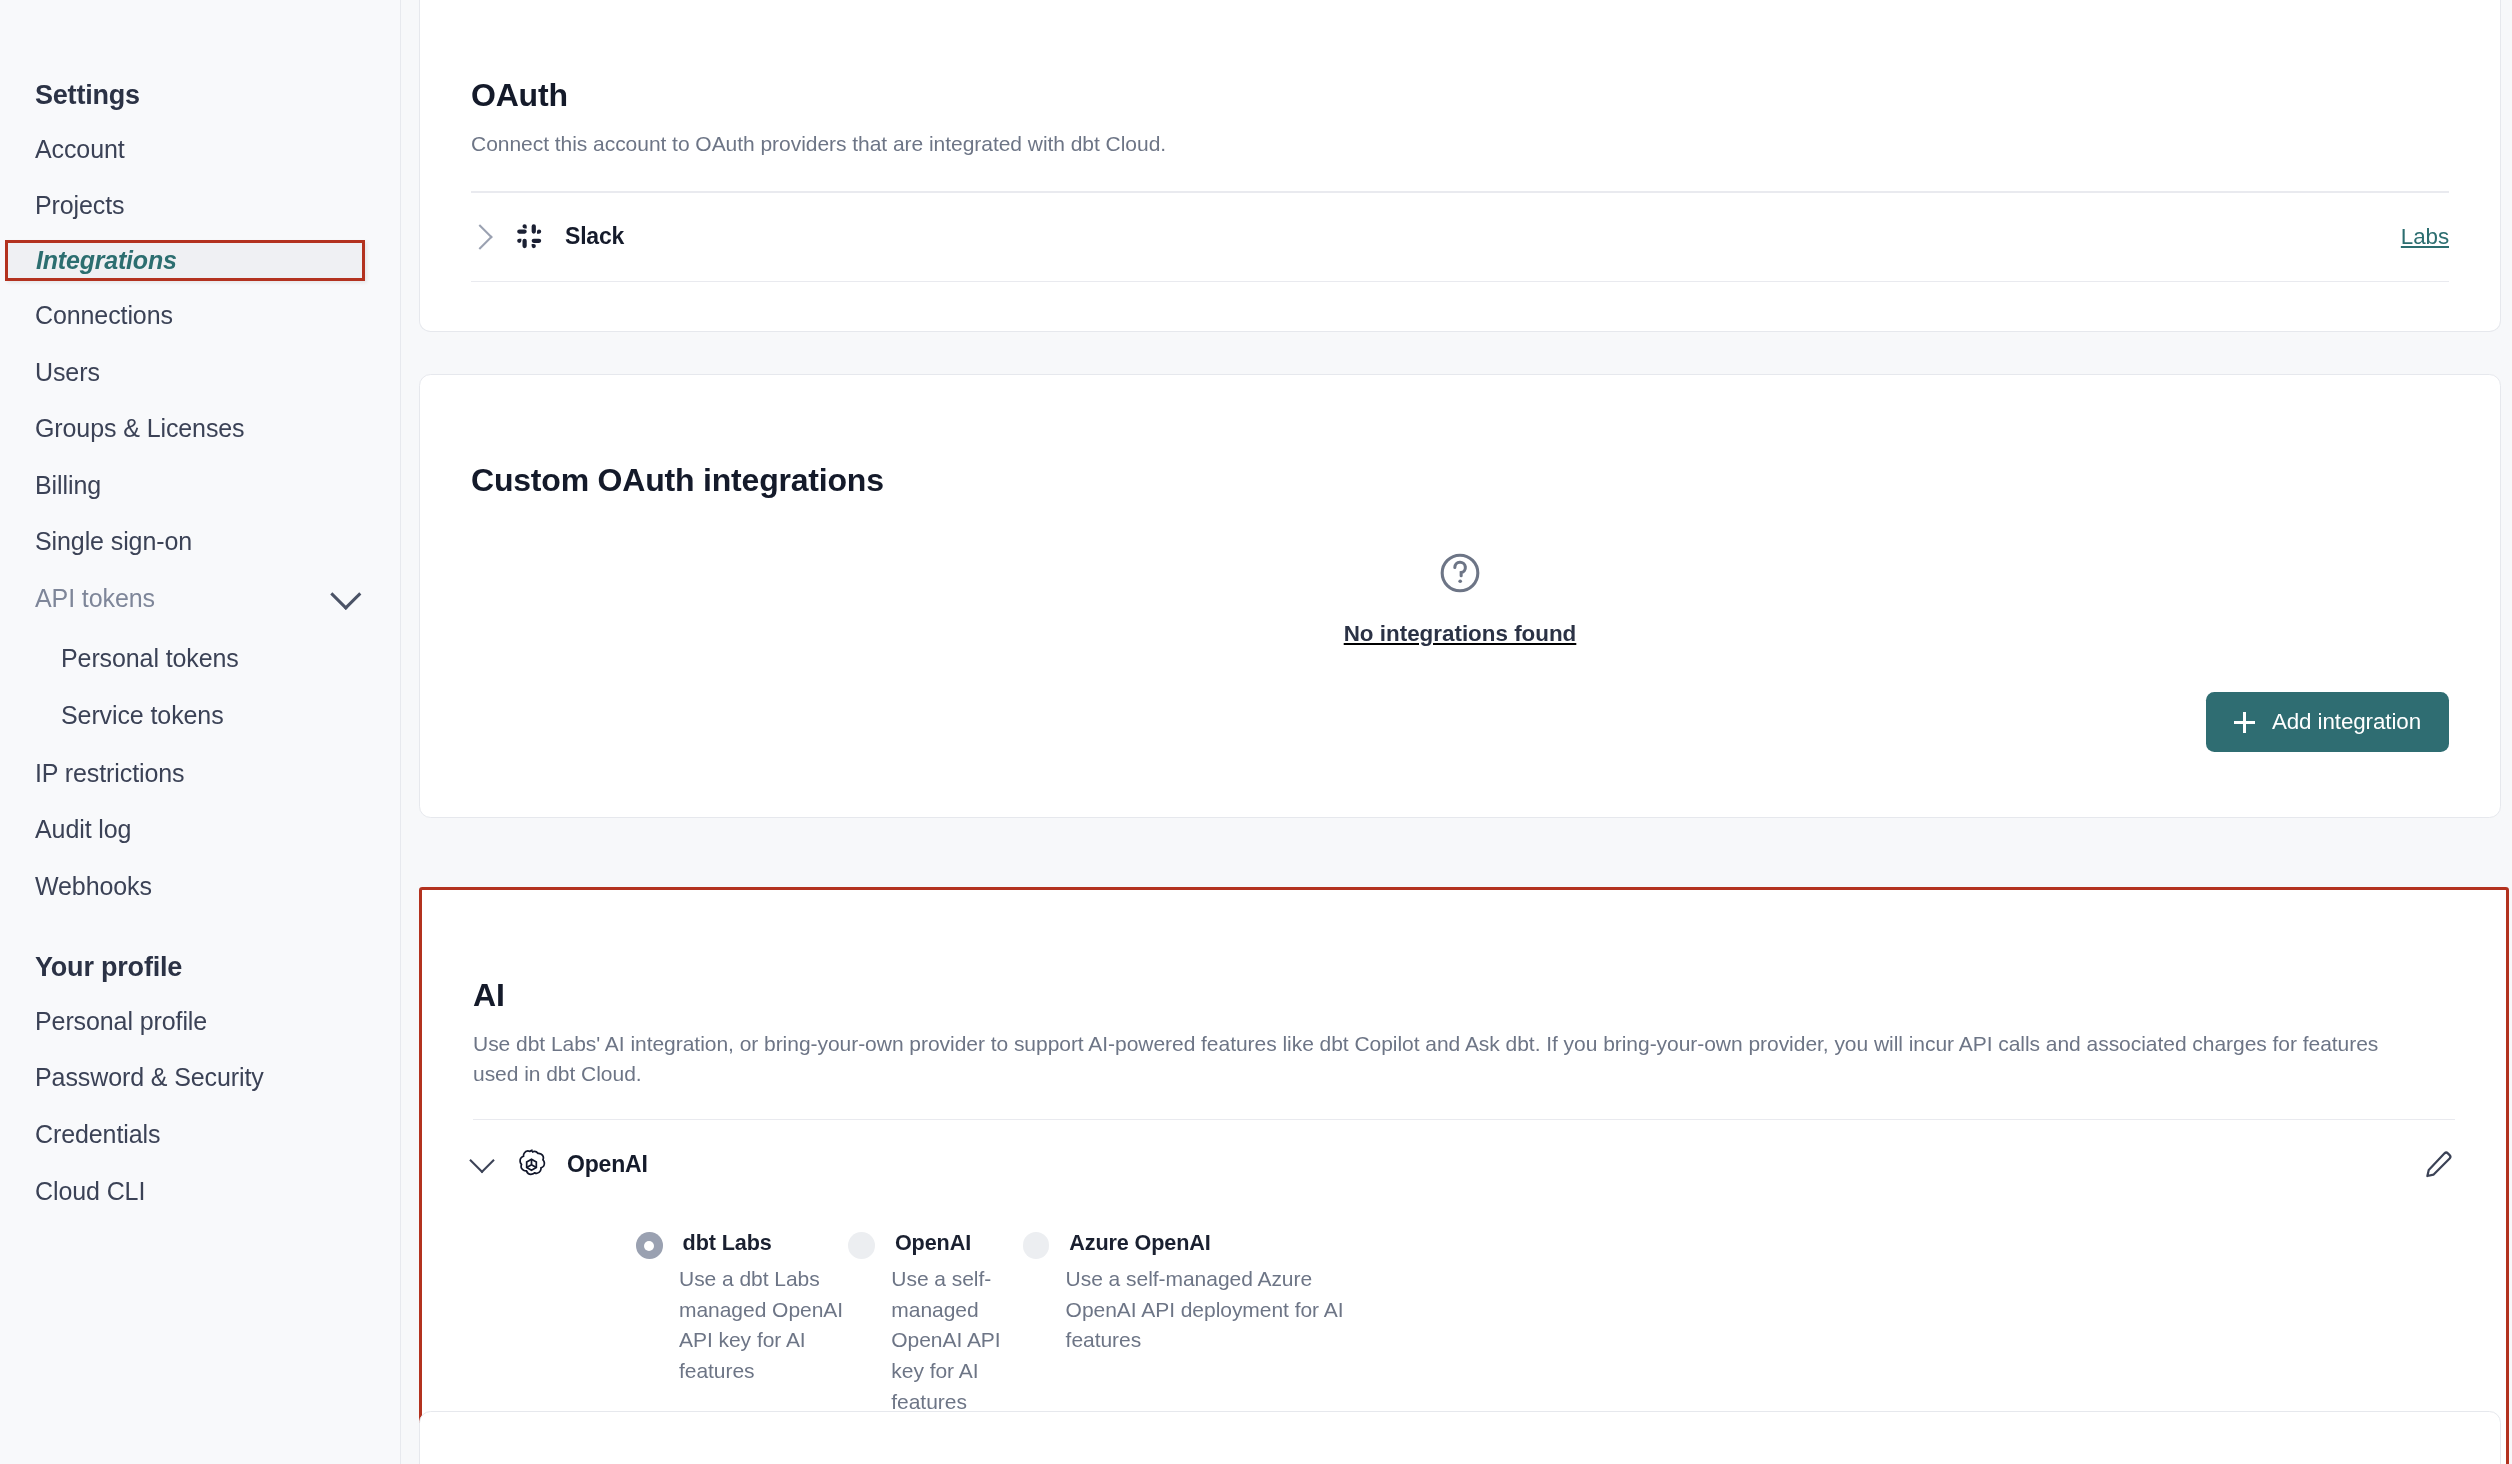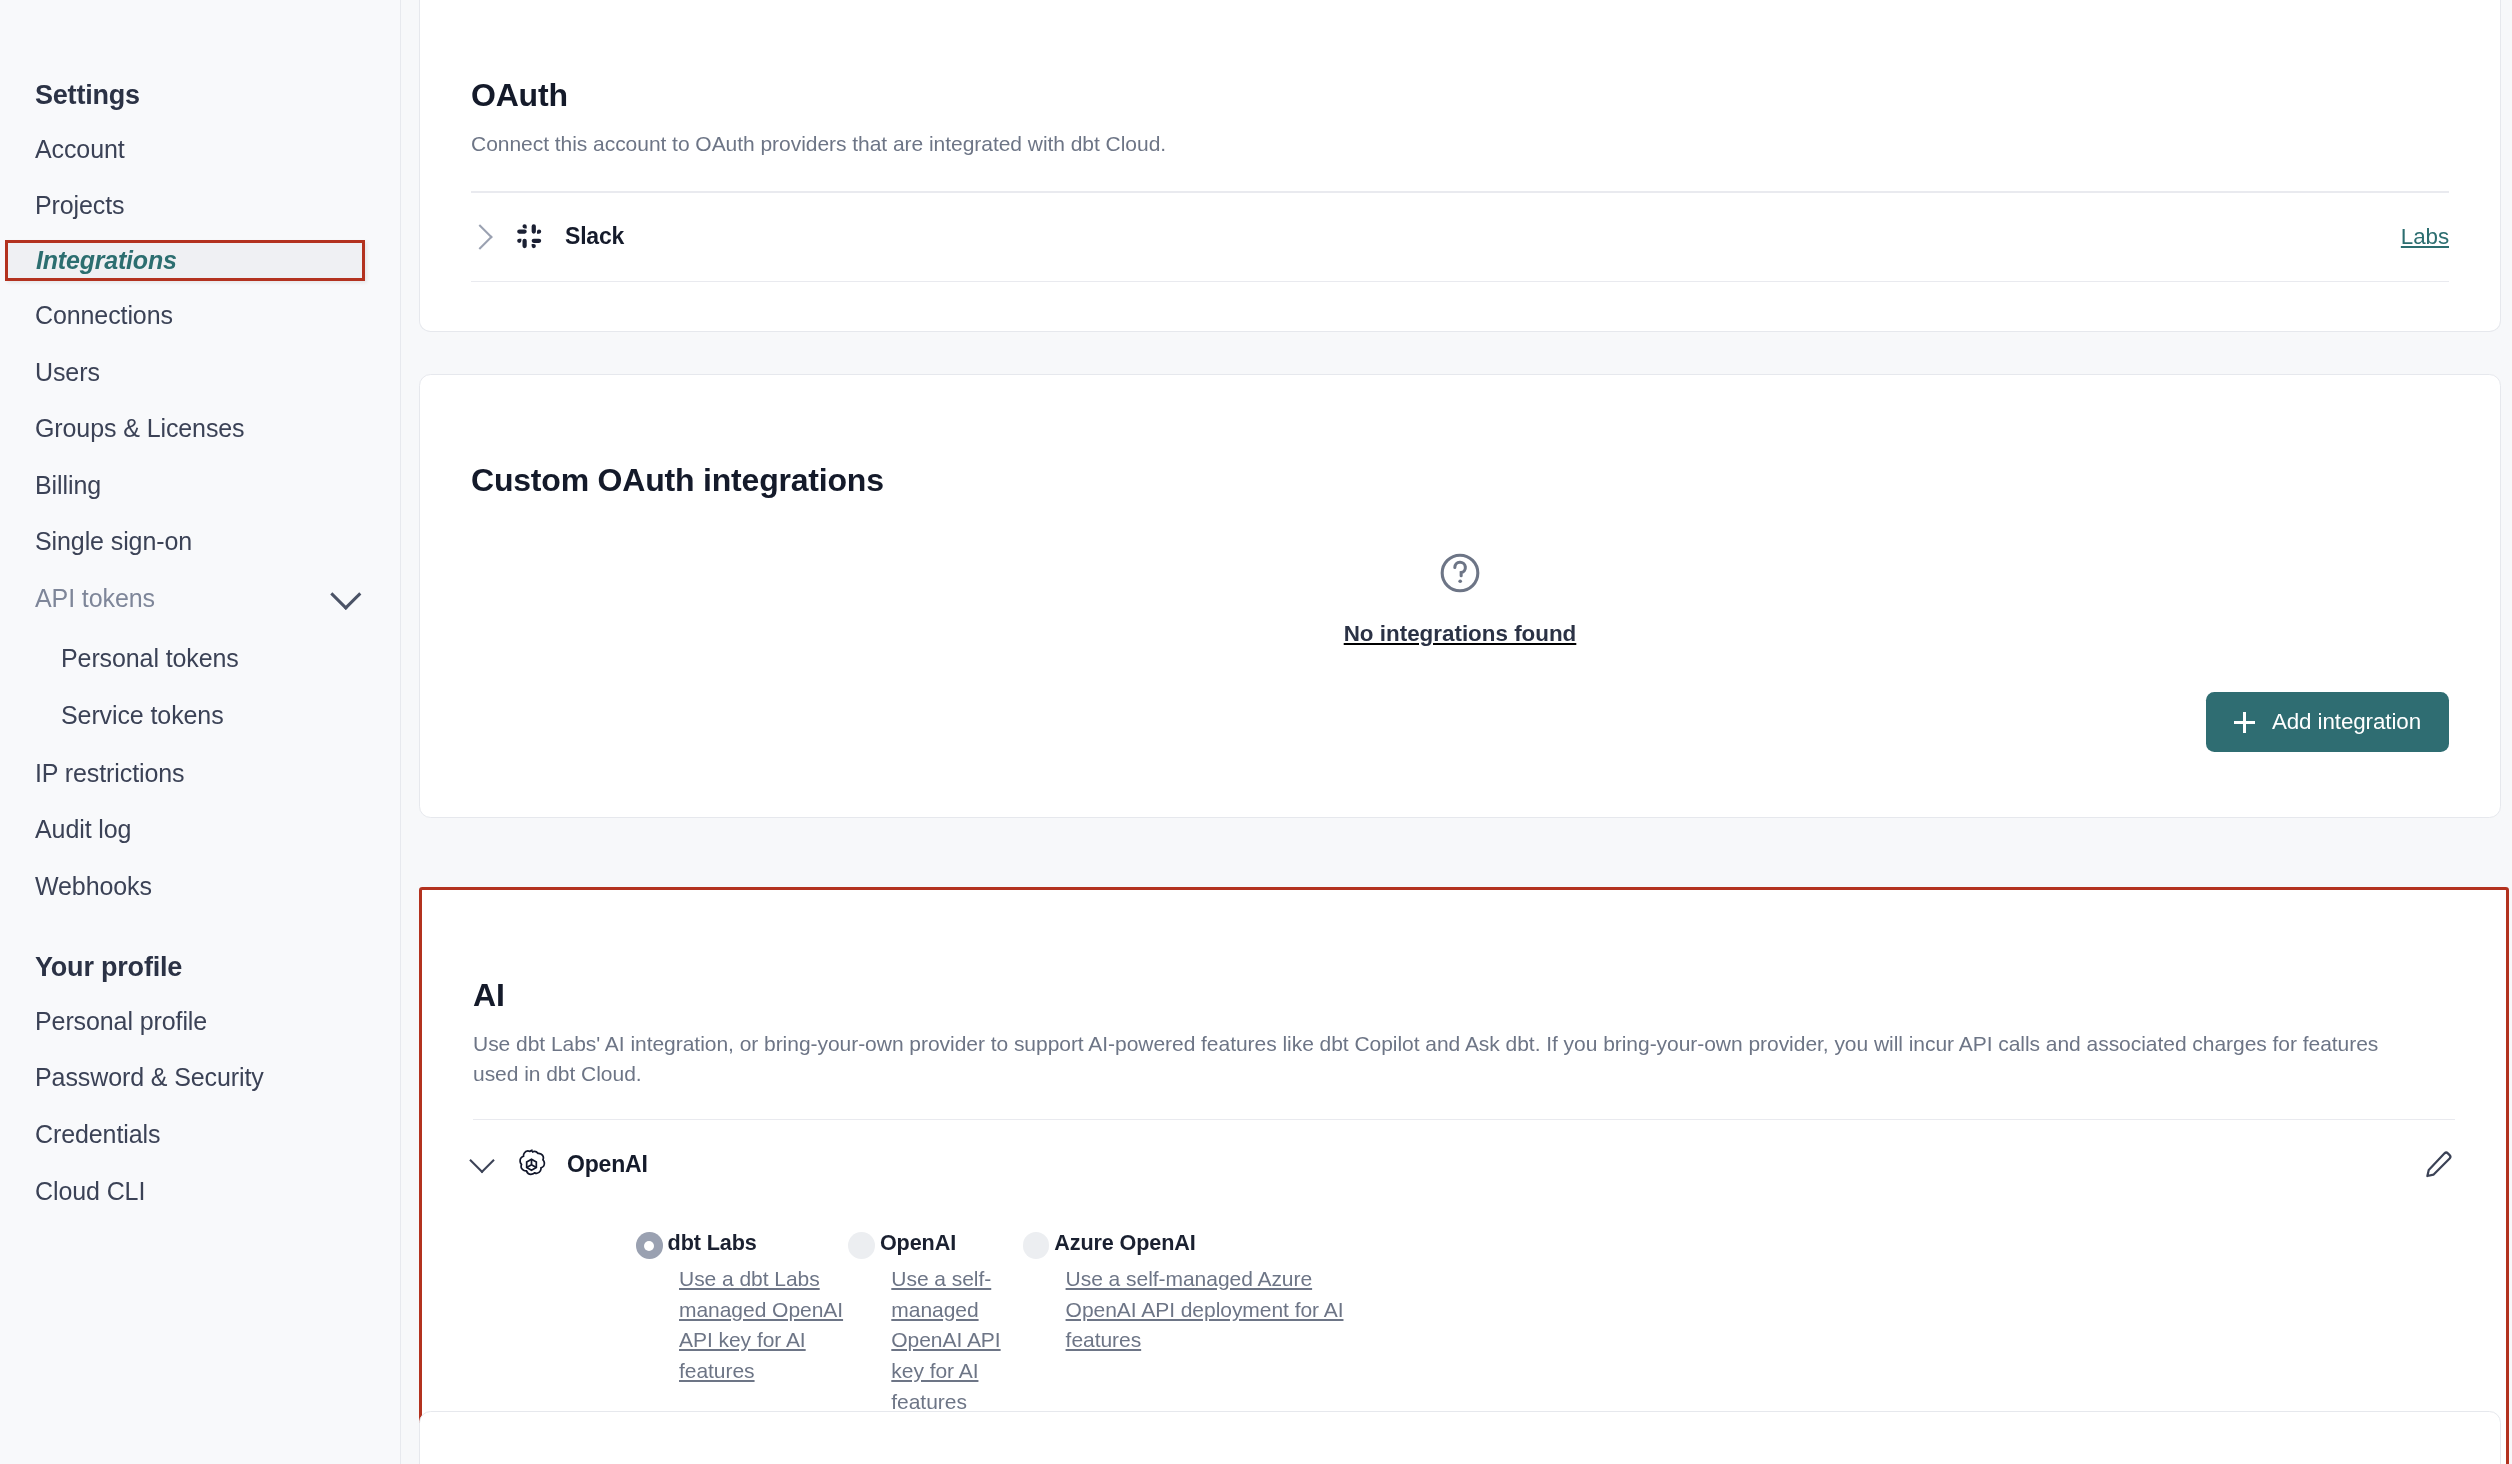--- a/index.html
+++ b/index.html
@@ -158,36 +158,36 @@
   }
   .plus::before, .plus::after {
     content: ""; position: absolute; background: #fff;
   }
   .plus::before { left: 0; top: 9px; width: 21.6px; height: 3.3px; }
   .plus::after { top: 0; left: 9px; width: 3.3px; height: 21.6px; }
 
   
   .radio-grid { display: flex; gap: 0; padding-left: 163px; }
   .radio-col { width: 173px; }
-  .radio-head { display: flex; align-items: flex-start; gap: 5px; }
+  .radio-head { display: flex; align-items: flex-start; gap: 20px; }
   .radio-dot {
     width: 26.6px; height: 26.6px; border-radius: 50%;
     background: #eceef1; flex: 0 0 auto; margin-top: 2.5px;
   }
   .radio-dot.selected {
     background: #9aa1b1;
     display: flex; align-items: center; justify-content: center;
   }
   .radio-dot.selected::after {
     content:""; width: 10px; height: 10px; border-radius: 50%; background:#fff;
   }
   .radio-name { font-size: 21.6px; font-weight: bold; color: #1a2030; letter-spacing: -0.1px; }
   .radio-desc {
     font-size: 21px; color: #6d7586; line-height: 1.46;
-    margin-top: 5px; margin-left: 43px; letter-spacing: -0.04px; text-decoration: underline;
+    margin-top: 5px; margin-left: 43px; letter-spacing: -0.04px;
   }
 
   .ai-card {
     position: absolute;
     background: #fff;
     border: 3.3px solid #b3321f;
     border-radius: 3.3px;
   }
 </style>
 </head>

